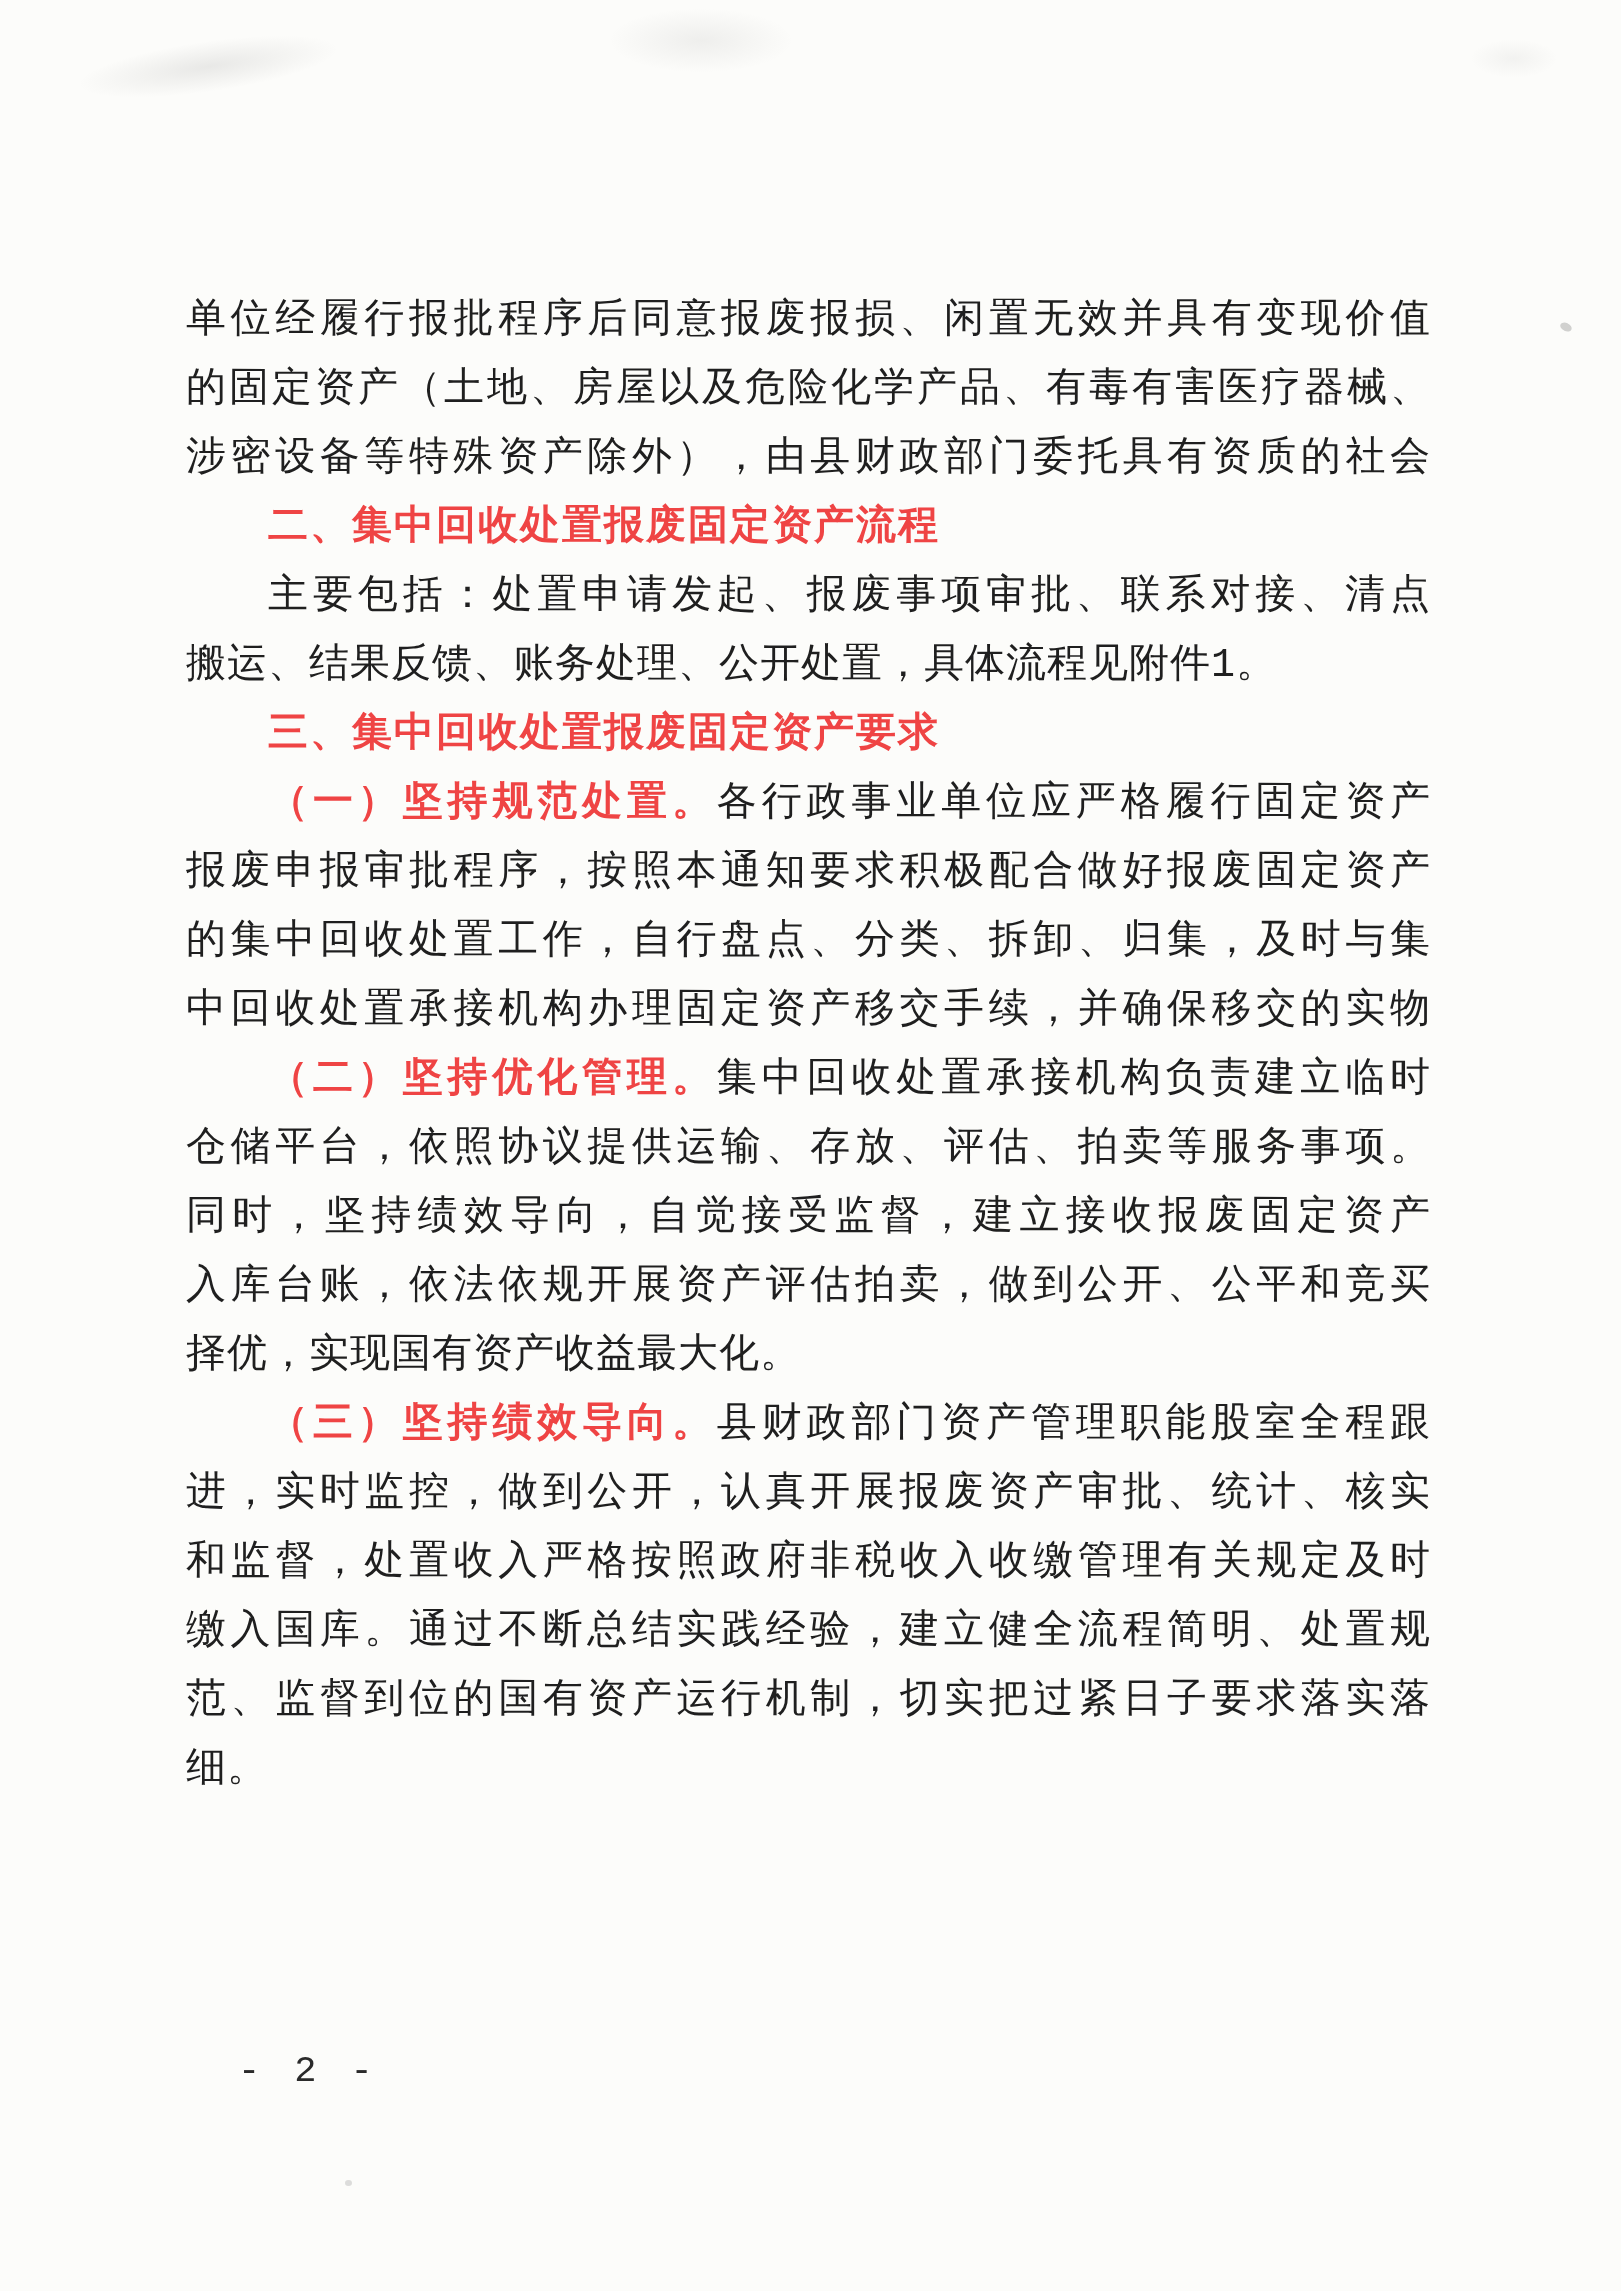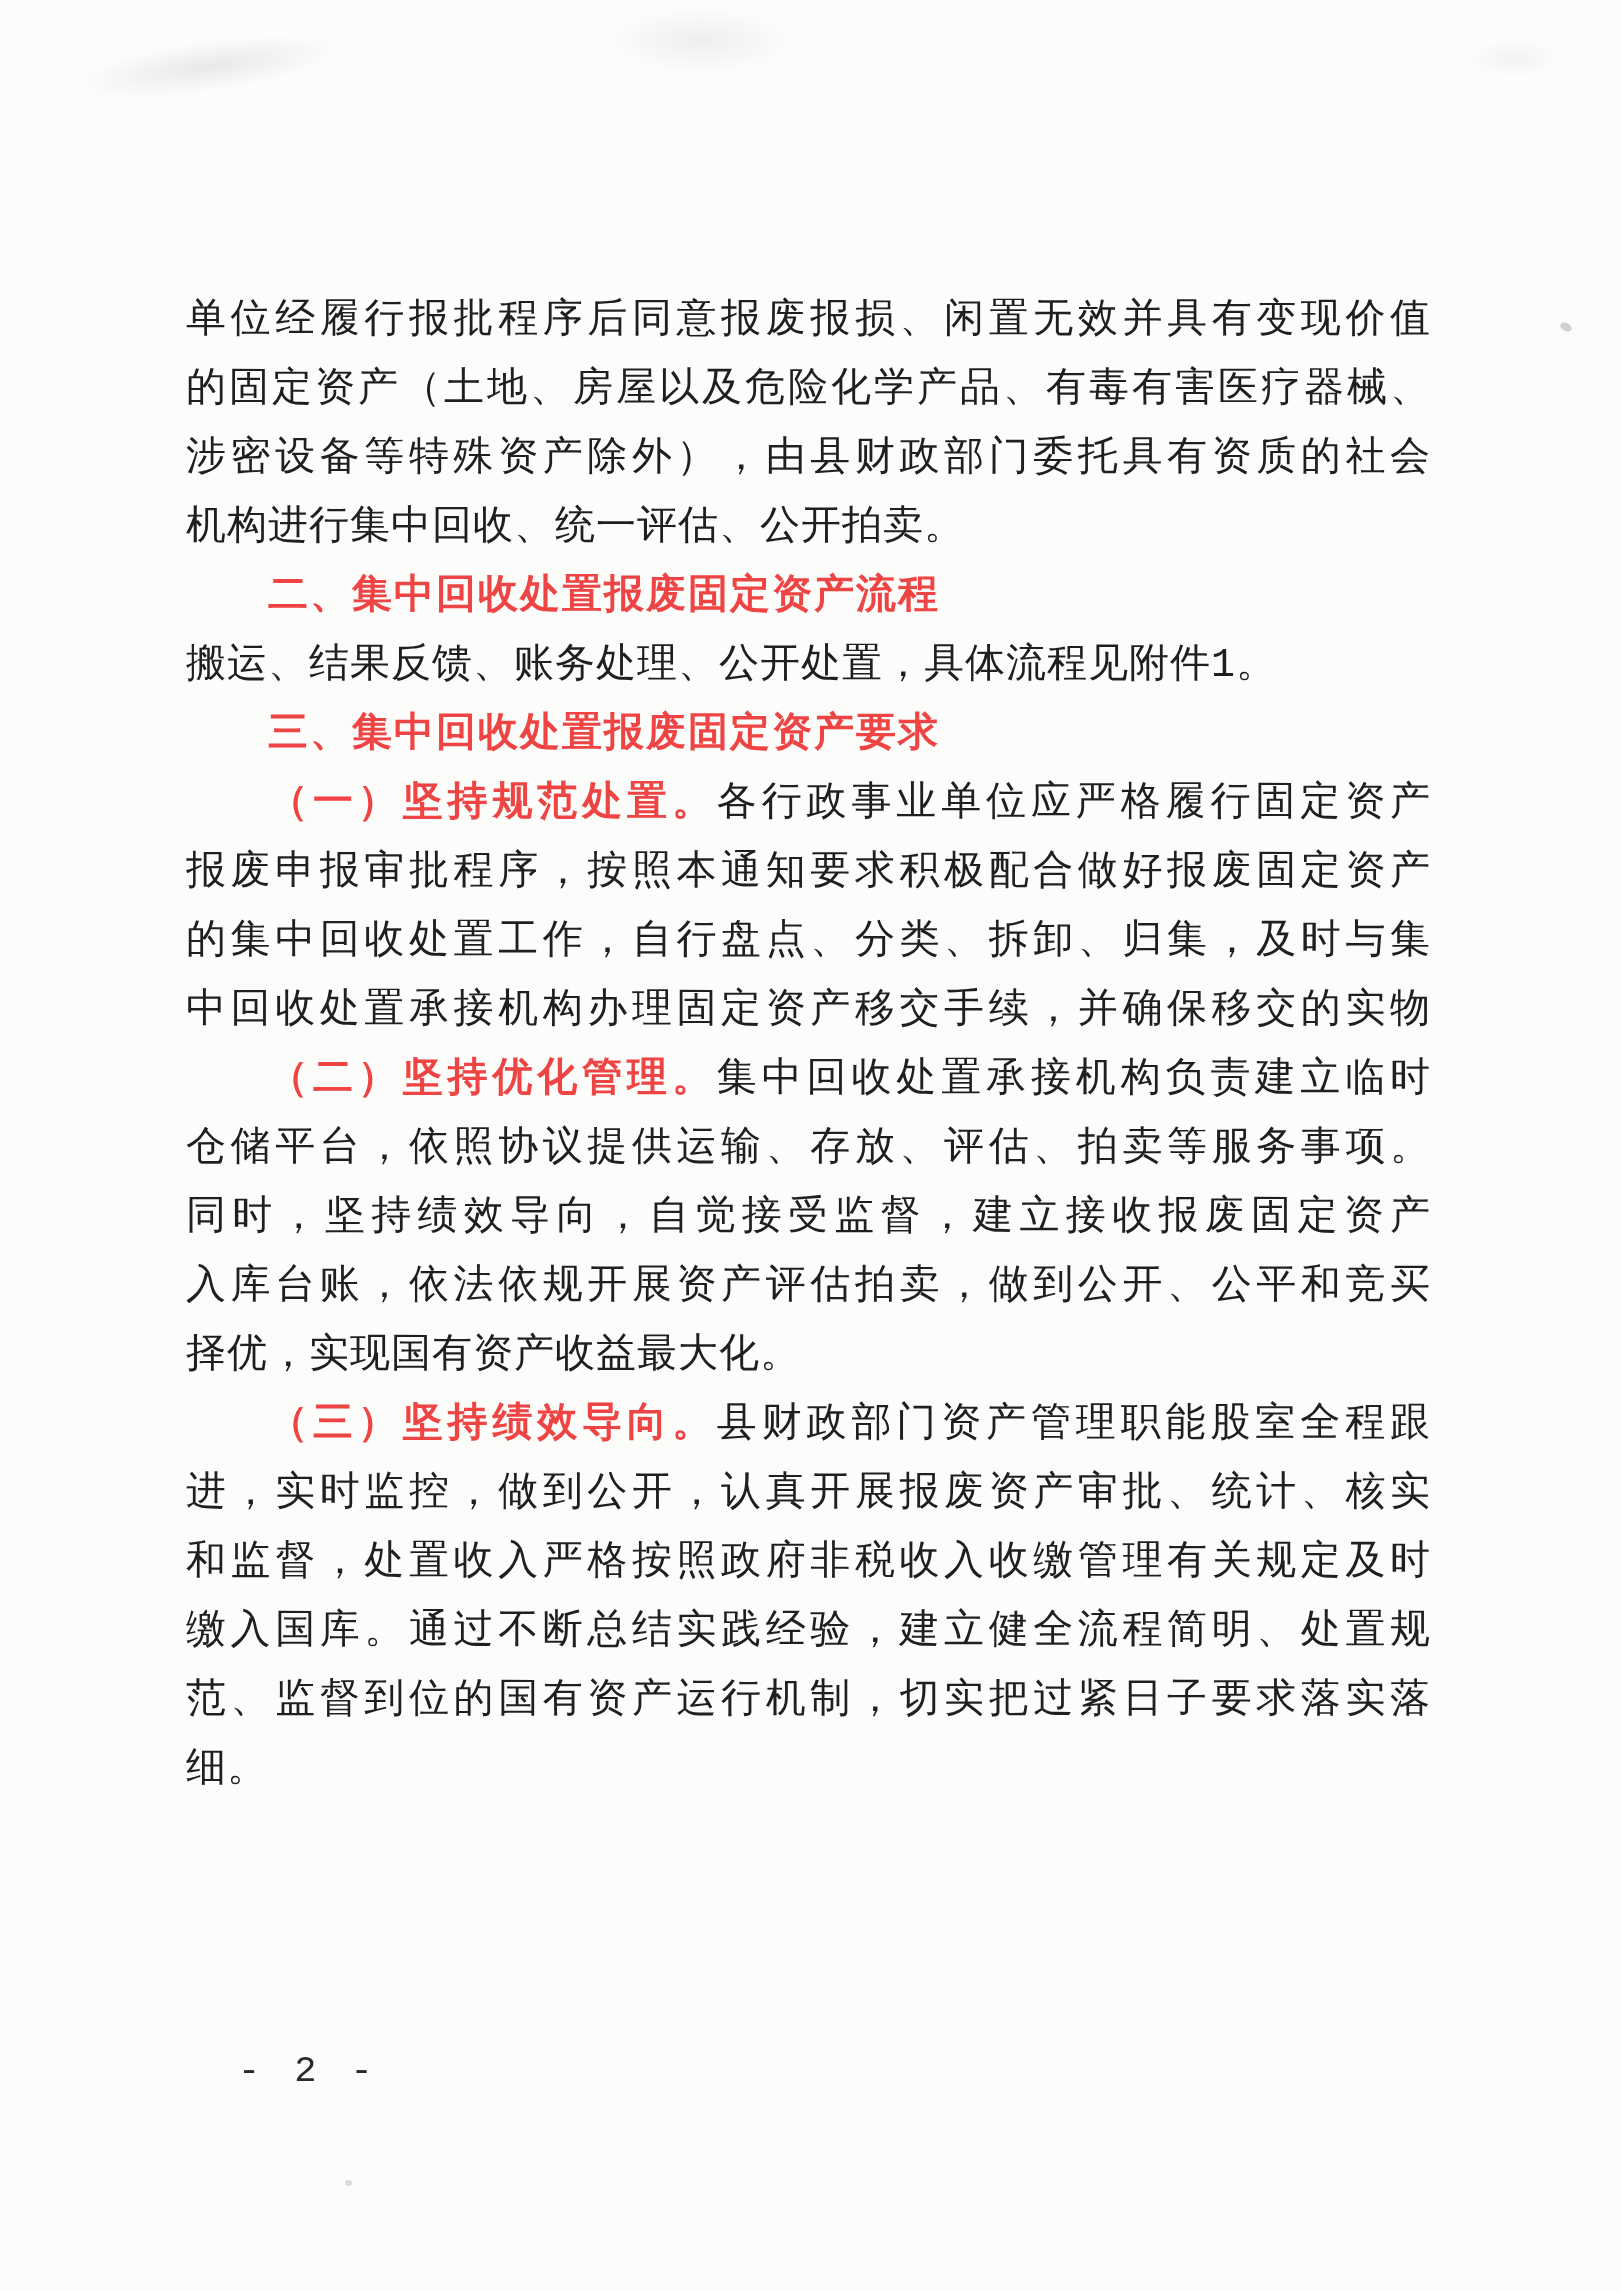--- a/index.html
+++ b/index.html
@@ -55,24 +55,24 @@
   <div class="smudge s1"></div>
   <div class="smudge s2"></div>
   <div class="smudge s3"></div>
   <div class="mark m1"></div>
   <div class="mark m2"></div>
 
   <div class="text">
     <div class="line fill"><span>单位经履行报批程序后同意报废报损、闲置无效并具有变现价值</span></div>
     <div class="line fill"><span>的固定资产（土地、房屋以及危险化学产品、有毒有害医疗器械、</span></div>
     <div class="line fill"><span>涉密设备等特殊资产除外），由县财政部门委托具有资质的社会</span></div>
-    <div class="line"><span>机构进行集中回收、统一评估、公开拍卖。</span></div>
 
     <div class="line indent heading"><span class="lead">二、集中回收处置报废固定资产流程</span></div>
 
+    <div class="line indent fill"><span>主要包括：处置申请发起、报废事项审批、联系对接、清点</span></div>
     <div class="line"><span>搬运、结果反馈、账务处理、公开处置，具体流程见附件1。</span></div>
 
     <div class="line indent heading"><span class="lead">三、集中回收处置报废固定资产要求</span></div>
 
     <div class="line indent fill"><span class="lead">（一）坚持规范处置。</span><span>各行政事业单位应严格履行固定资产</span></div>
     <div class="line fill"><span>报废申报审批程序，按照本通知要求积极配合做好报废固定资产</span></div>
     <div class="line fill"><span>的集中回收处置工作，自行盘点、分类、拆卸、归集，及时与集</span></div>
     <div class="line fill"><span>中回收处置承接机构办理固定资产移交手续，并确保移交的实物</span></div>
 
     <div class="line indent fill"><span class="lead">（二）坚持优化管理。</span><span>集中回收处置承接机构负责建立临时</span></div>

